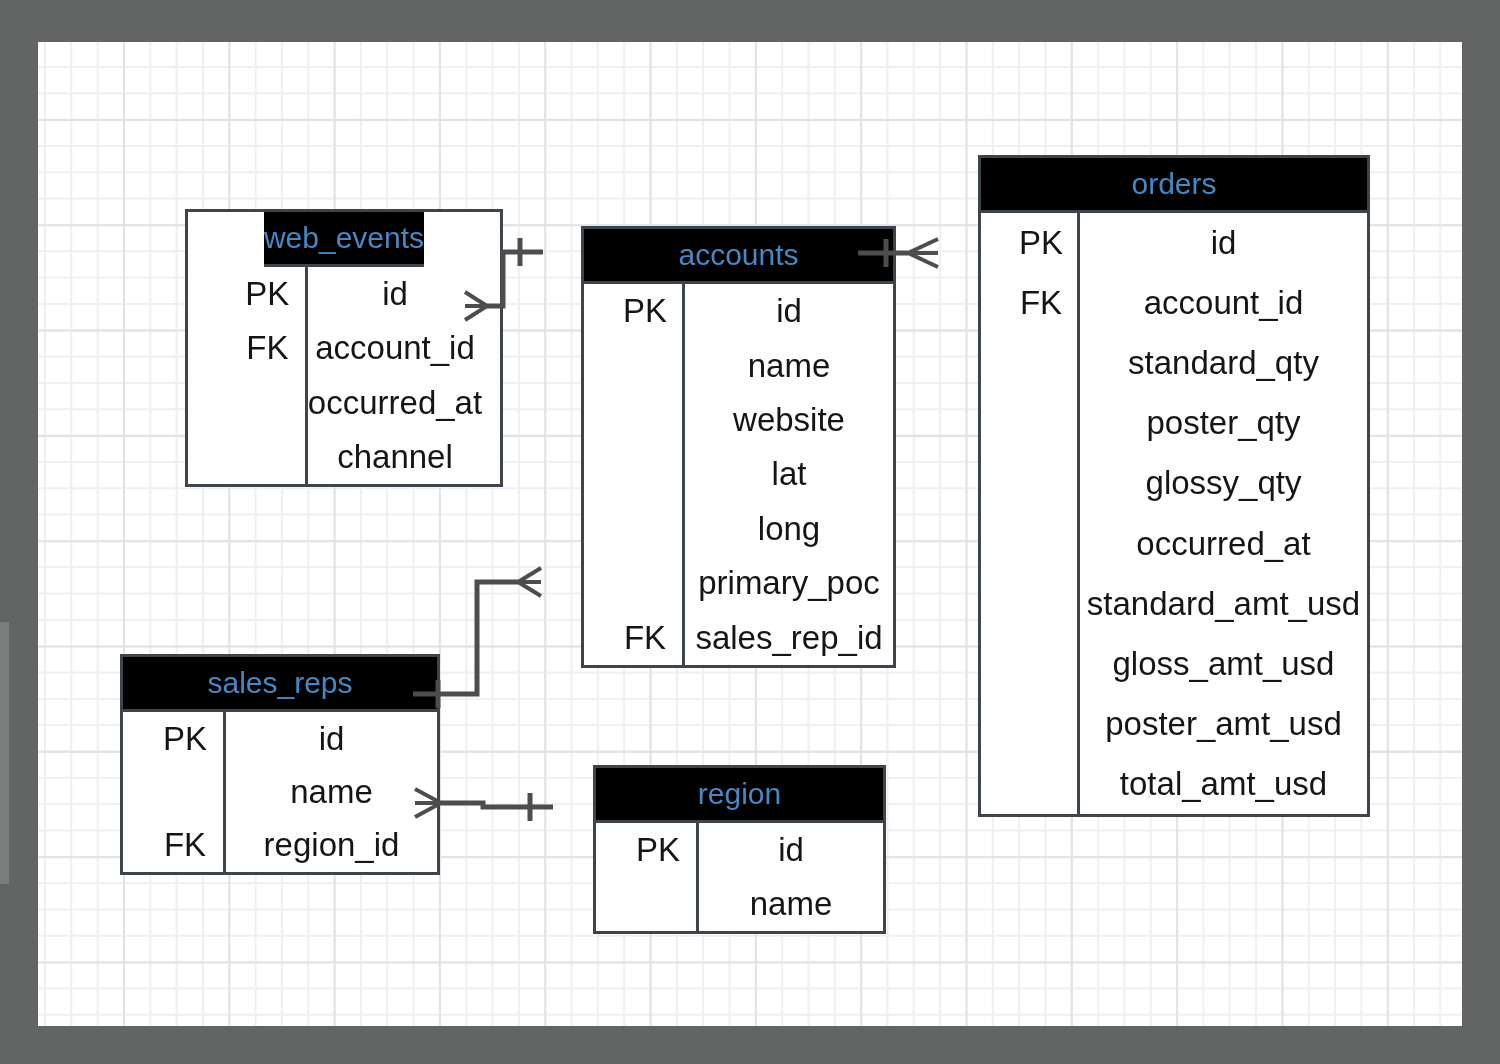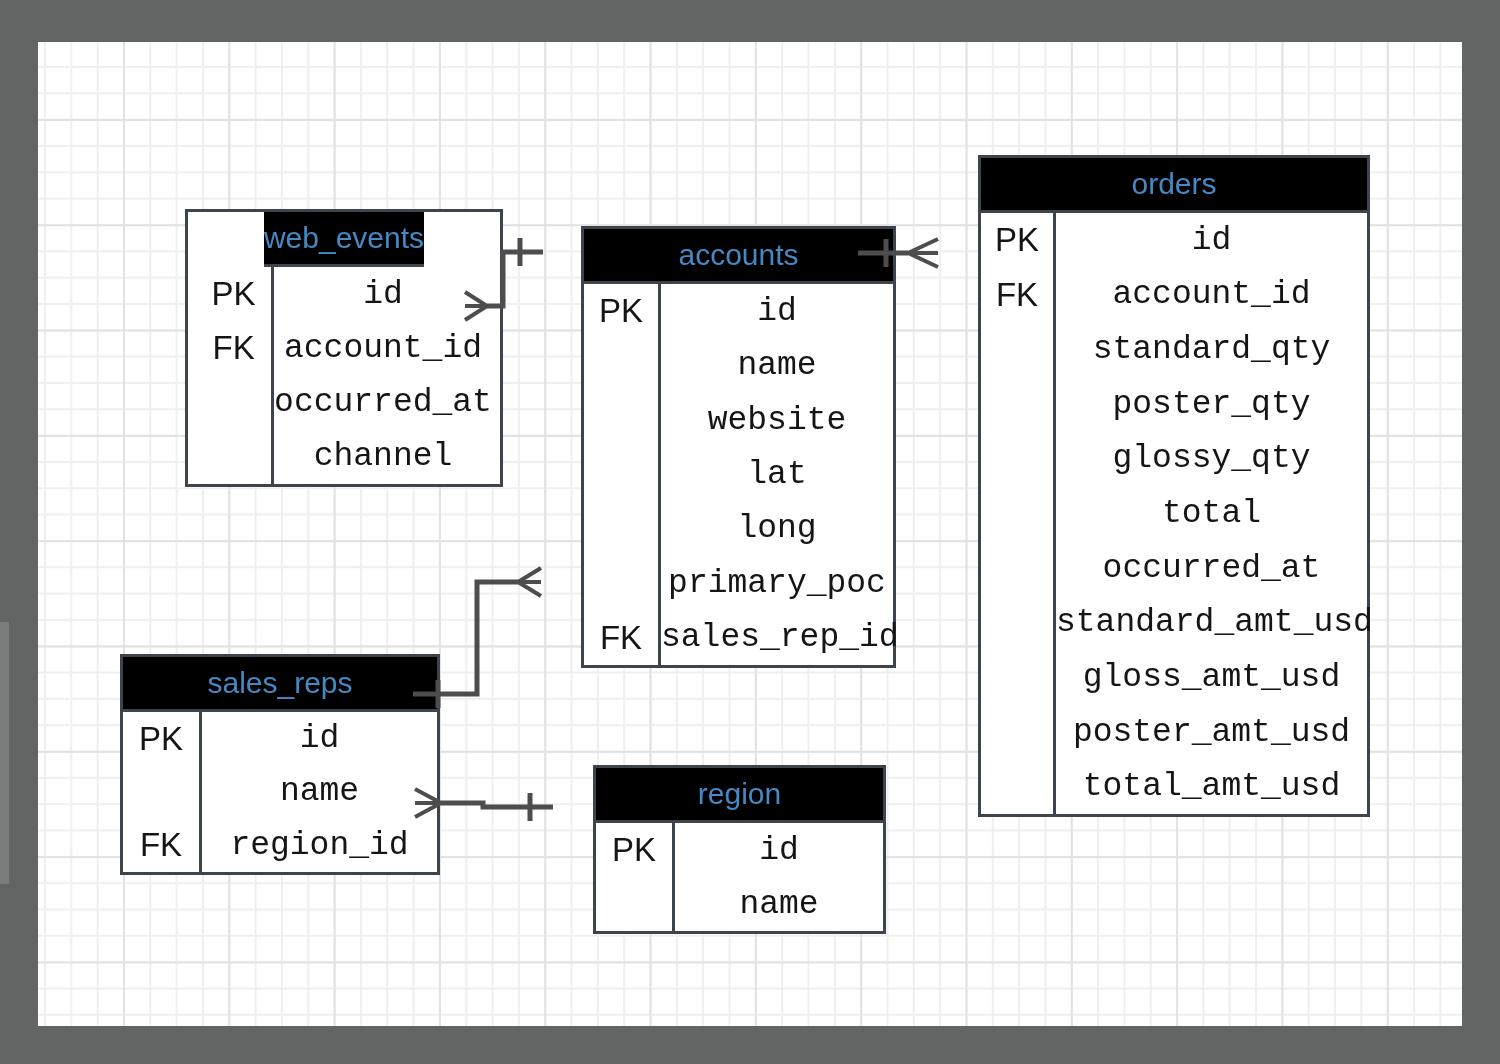--- a/index.html
+++ b/index.html
@@ -31,23 +31,23 @@
   .tbl-header{
     height:52px;flex:0 0 52px;background:#000000;
     border-bottom:3px solid #3d444b;
     display:flex;align-items:center;justify-content:center;
     font-size:30px;color:#4588c4;
   }
   .tbl-body{flex:1;display:flex;flex-direction:column;}
   .trow{flex:1;display:flex;align-items:stretch;font-size:33px;}
   .kcell{
     flex:0 0 var(--kw);border-right:3px solid #3d444b;
-    display:flex;align-items:center;justify-content:center;
-  }
-  .fcell{flex:1;display:flex;align-items:center;justify-content:center;font-family:Liberation Mono, monospace;}
+    display:flex;align-items:center;justify-content:center;padding-left:24px;
+  }
+  .fcell{flex:1;display:flex;align-items:center;justify-content:center;}
   #t-web-events {left:147px;top:167px;width:318px;height:278px;align-items:center;--kw:75px;}
   #t-accounts   {left:543px;top:184px;width:315px;height:442px;--kw:74px;}
   #t-orders     {left:940px;top:113px;width:392px;height:662px;--kw:72px;}
   #t-sales-reps {left:82px; top:612px;width:320px;height:221px;--kw:76px;}
   #t-region     {left:555px;top:723px;width:293px;height:169px;--kw:76px;}
   .wires{position:absolute;left:0;top:0;width:1500px;height:1064px;pointer-events:none;}
   .wires path{stroke:#4d4d4d;fill:none;}
   .main{stroke-width:5px;}
   .prong{stroke-width:4px;}
   .tick{stroke-width:5px;}
@@ -134,24 +134,20 @@
         <div class="trow">
           <div class="kcell"></div>
           <div class="fcell">poster_qty</div>
         </div>
         <div class="trow">
           <div class="kcell"></div>
           <div class="fcell">glossy_qty</div>
         </div>
         <div class="trow">
           <div class="kcell"></div>
-          <div class="fcell">total</div>
-        </div>
-        <div class="trow">
-          <div class="kcell"></div>
           <div class="fcell">occurred_at</div>
         </div>
         <div class="trow">
           <div class="kcell"></div>
           <div class="fcell">standard_amt_usd</div>
         </div>
         <div class="trow">
           <div class="kcell"></div>
           <div class="fcell">gloss_amt_usd</div>
         </div>

